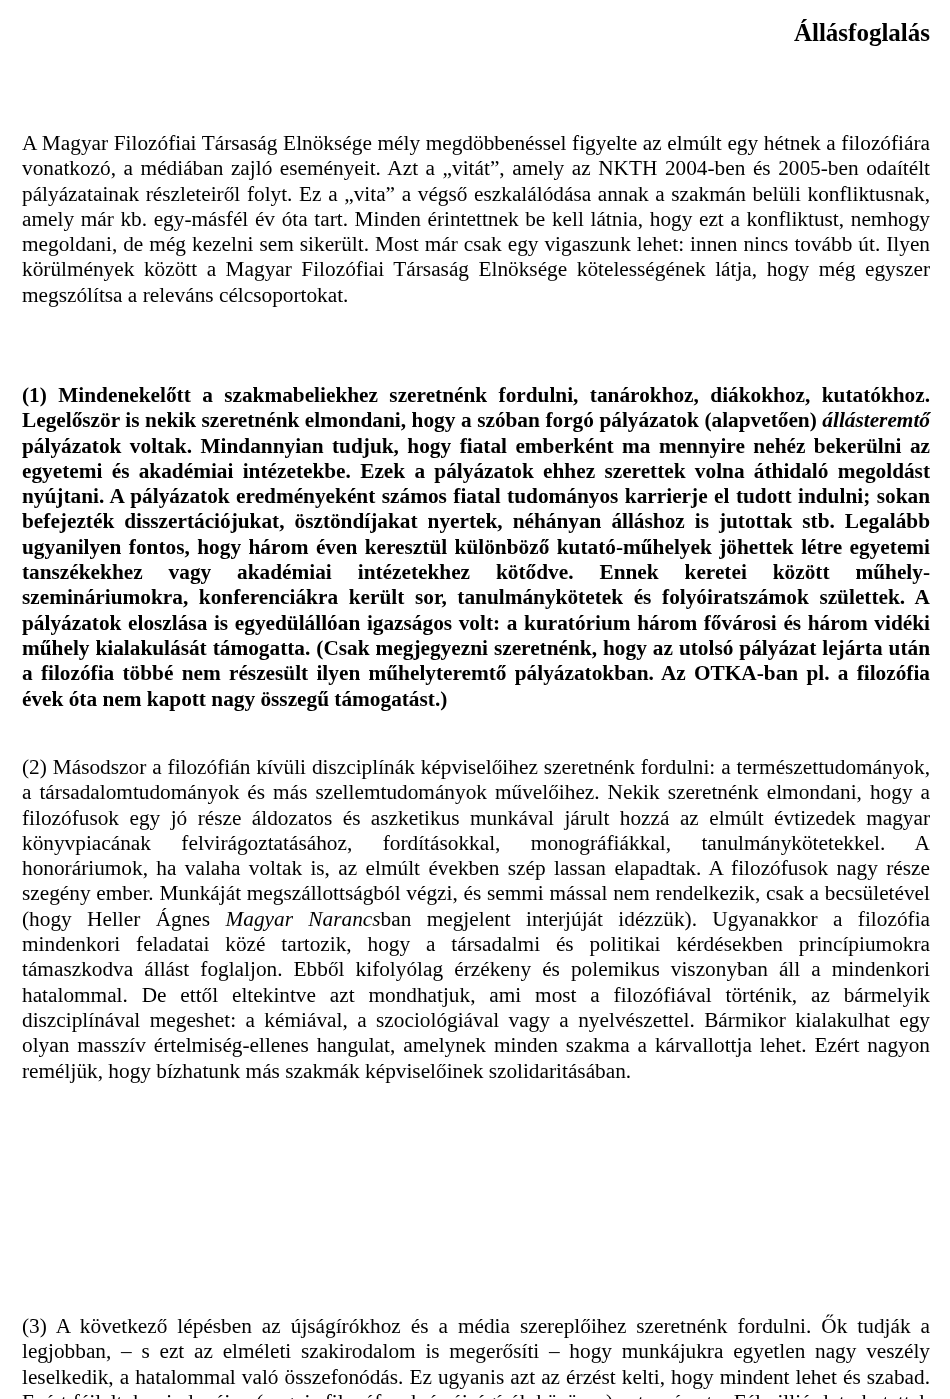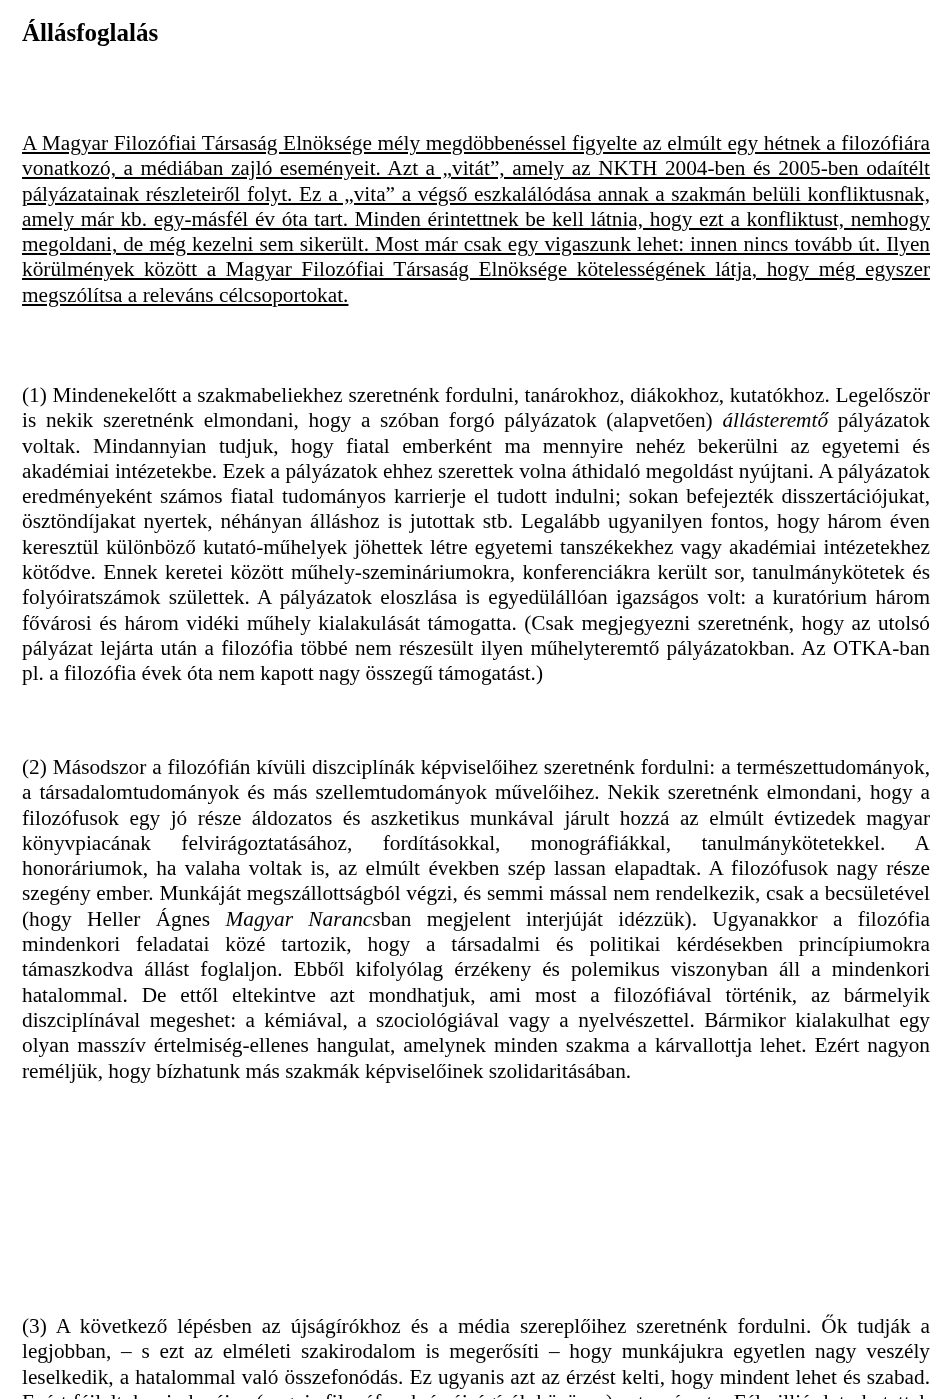--- a/index.html
+++ b/index.html
@@ -17,40 +17,40 @@
     }
     .page {
       position: absolute;
       left: 22px;
       top: 0;
       width: 908px;
     }
     .title {
       font-weight: bold;
       font-size: 25px;
-      text-align: left;
+      text-align: right;
       margin: 0;
       position: absolute;
       top: 18px;
       left: 0;
       width: 908px;
       line-height: 30px;
     }
     .para {
       font-size: 21.3px;
       line-height: 25.3px;
       text-align: justify;
       margin: 0;
       position: absolute;
       left: 0;
       width: 908px;
       hyphens: none;
     }
-    #p0 { top: 131px; text-decoration: underline; }
-    #p1 { top: 383px; }
+    #p0 { top: 131px; }
+    #p1 { top: 383px; font-weight: bold; }
     #p2 { top: 755px; }
     #p3 { top: 1286px; margin-top: 28px; }
     em { font-style: italic; }
   </style>
 </head>
 <body>
 
 <div class="page">
   <h1 class="title">Állásfoglalás</h1>
 

